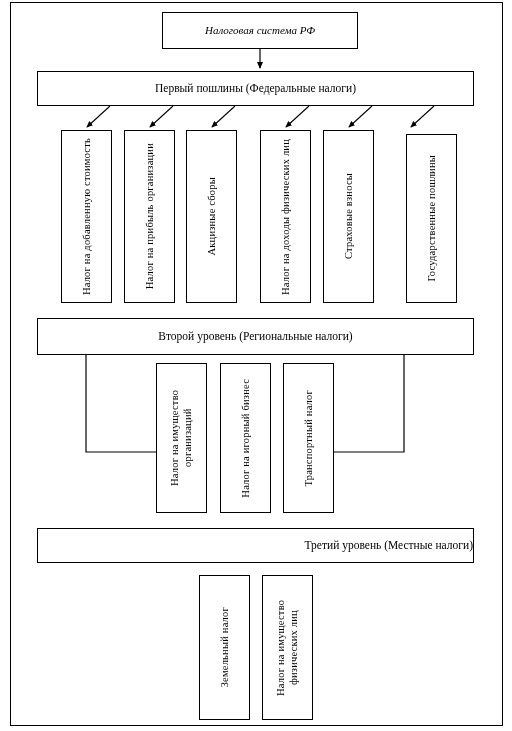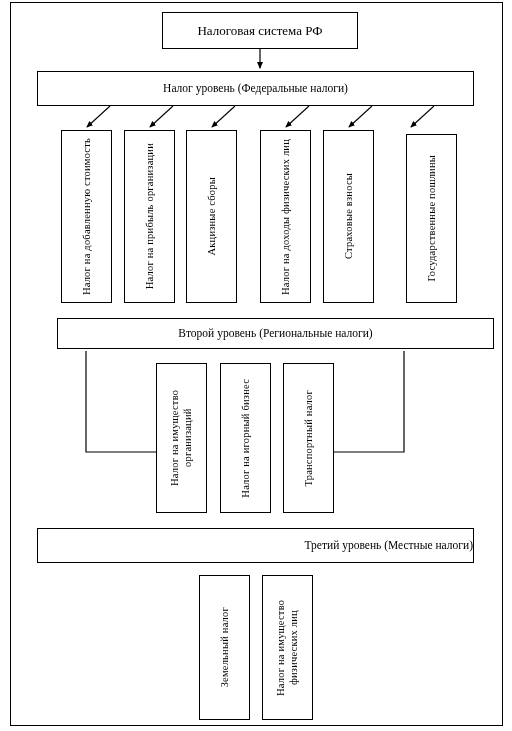--- a/index.html
+++ b/index.html
@@ -36,29 +36,30 @@
     align-items: center;
     justify-content: center;
     text-align: center;
     line-height: 1.18;
   }
   .title-box {
     left: 162px;
     top: 12px;
     width: 196px;
     height: 37px;
-    font-size: 13px;
+    font-size: 11px;
+    font-style: italic;
   }
   .level-box {
     left: 37px;
     width: 437px;
     font-size: 11.5px;
   }
   .level1-box { top: 71px;  height: 35px; }
-  .level2-box { top: 318px; height: 31px; margin-left: 20px; }
+  .level2-box { top: 318px; height: 37px; }
   .level3-box { top: 528px; height: 35px; justify-content: flex-end; }
 
   .vbox {
     position: absolute;
     border: 1.2px solid #000;
     box-sizing: border-box;
     background: #fff;
     display: flex;
     align-items: center;
     justify-content: center;
@@ -106,21 +107,21 @@
 
     <path d="M86,351 L86,452 L169,452" stroke="#000" stroke-width="1.2" fill="none"></path>
     <path d="M404,351 L404,452 L321,452" stroke="#000" stroke-width="1.2" fill="none"></path>
   </svg>
 
   <div class="box title-box">
     <span>Налоговая система РФ</span>
   </div>
 
   <div class="box level-box level1-box">
-    <span>Налог уровень (Федеральные налоги)</span>
+    <span>Первый пошлины (Федеральные налоги)</span>
   </div>
 
   <div class="vbox" style="left:61px;  top:130px; width:51px; height:173px;">
     <span>Налог на добавленную стоимость</span>
   </div>
   <div class="vbox" style="left:124px; top:130px; width:51px; height:173px;">
     <span>Налог на прибыль организации</span>
   </div>
   <div class="vbox" style="left:186px; top:130px; width:51px; height:173px;">
     <span>Акцизные сборы</span>

